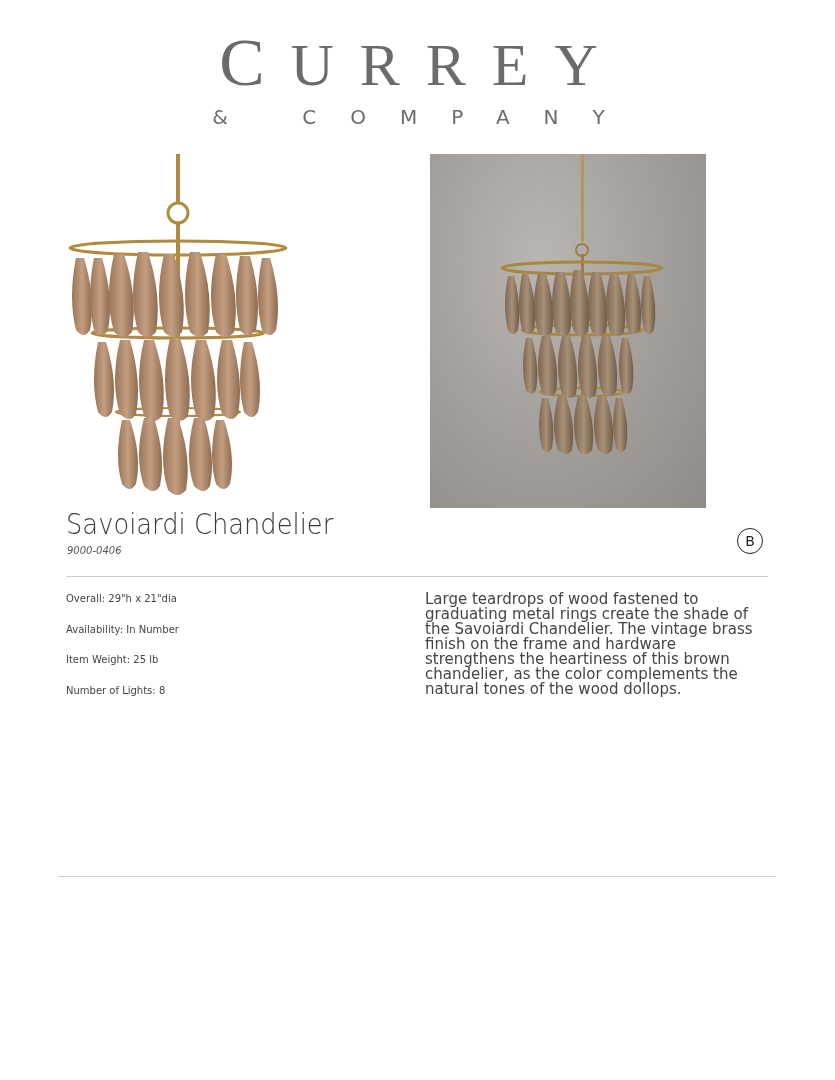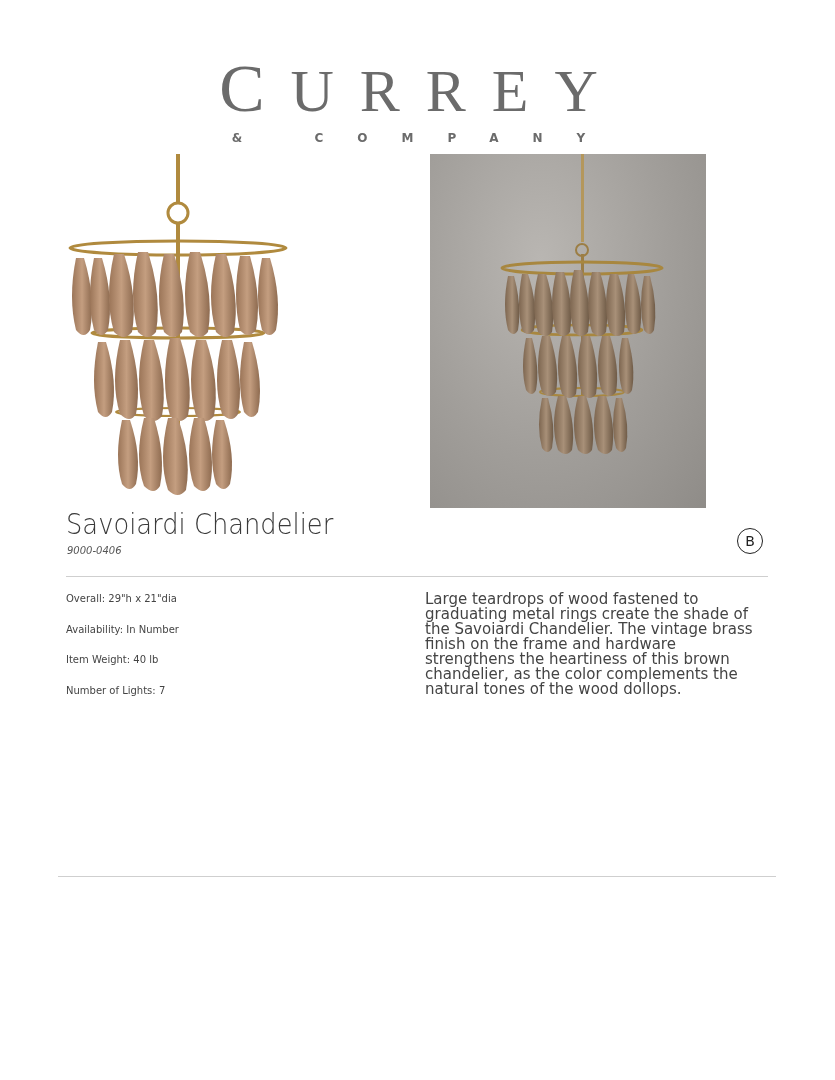--- a/index.html
+++ b/index.html
@@ -1,36 +1,36 @@
 <!DOCTYPE html>
 <html><head>
   <meta charset="utf-8">
   <style>
     * { margin: 0; padding: 0; box-sizing: border-box; }
     html, body { width: 835px; height: 1080px; background: #ffffff; overflow: hidden; }
     body { position: relative; font-family: "DejaVu Sans", sans-serif; color: #333; }
 
-    .logo { position: absolute; left: 0; top: 58px; width: 813px; text-align: center; }
+    .logo { position: absolute; left: 0; top: 32px; width: 813px; text-align: center; }
     .logo-main {
       font-family: "Liberation Serif", serif;
       color: #6b6b6b;
       font-size: 60px;
       letter-spacing: 26px;
       line-height: 60px;
       padding-left: 30px;
     }
     .logo-main .big { font-size: 68px; }
     .logo-sub {
       font-family: "DejaVu Sans", sans-serif;
       color: #6b6b6b;
-      font-size: 12px;
+      font-size: 20px;
       letter-spacing: 34px;
       margin-top: 10px;
       padding-left: 38px;
-      font-weight: 700;
+      font-weight: 400;
     }
 
     .img-left { position: absolute; left: 64px; top: 150px; width: 230px; height: 348px; }
     .img-right { position: absolute; left: 430px; top: 154px; width: 276px; height: 354px; overflow: hidden;
       background: radial-gradient(ellipse at 40% 30%, #b9b6b2 0%, #a19e9a 55%, #8f8c88 100%); }
 
     .product-title {
       position: absolute; left: 66px; top: 508px;
       font-family: "DejaVu Sans", sans-serif; font-weight: 200;
       font-size: 28px; color: #3a3a3a; letter-spacing: 0px;
@@ -163,19 +163,19 @@
 
 <div class="product-title">Savoiardi Chandelier</div>
 <div class="sku">9000-0406</div>
 <div class="badge">B</div>
 
 <div class="rule rule1"></div>
 
 <ul class="specs">
   <li>Overall: 29"h x 21"dia</li>
   <li>Availability: In Number</li>
-  <li>Item Weight: 40 lb</li>
-  <li>Number of Lights: 7</li>
+  <li>Item Weight: 25 lb</li>
+  <li>Number of Lights: 8</li>
 </ul>
 
 <p class="description">Large teardrops of wood fastened to graduating metal rings create the shade of the Savoiardi Chandelier. The vintage brass finish on the frame and hardware strengthens the heartiness of this brown chandelier, as the color complements the natural tones of the wood dollops.</p>
 
 <div class="rule rule2"></div>
 
 </body></html>

